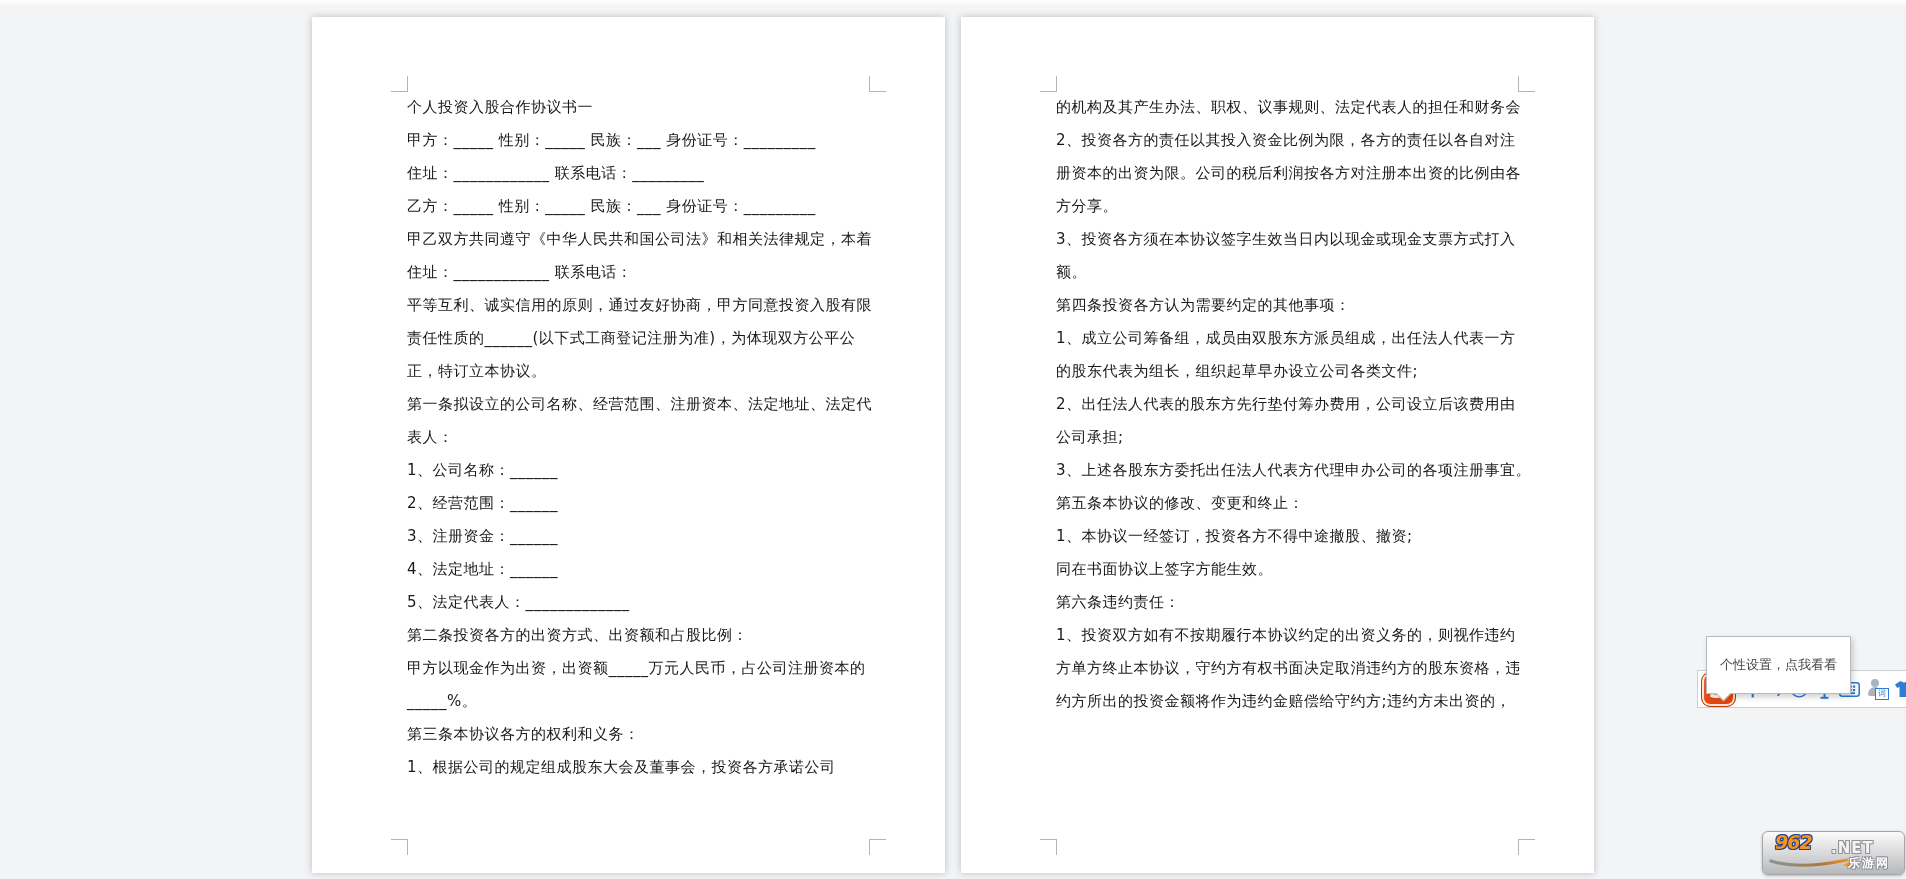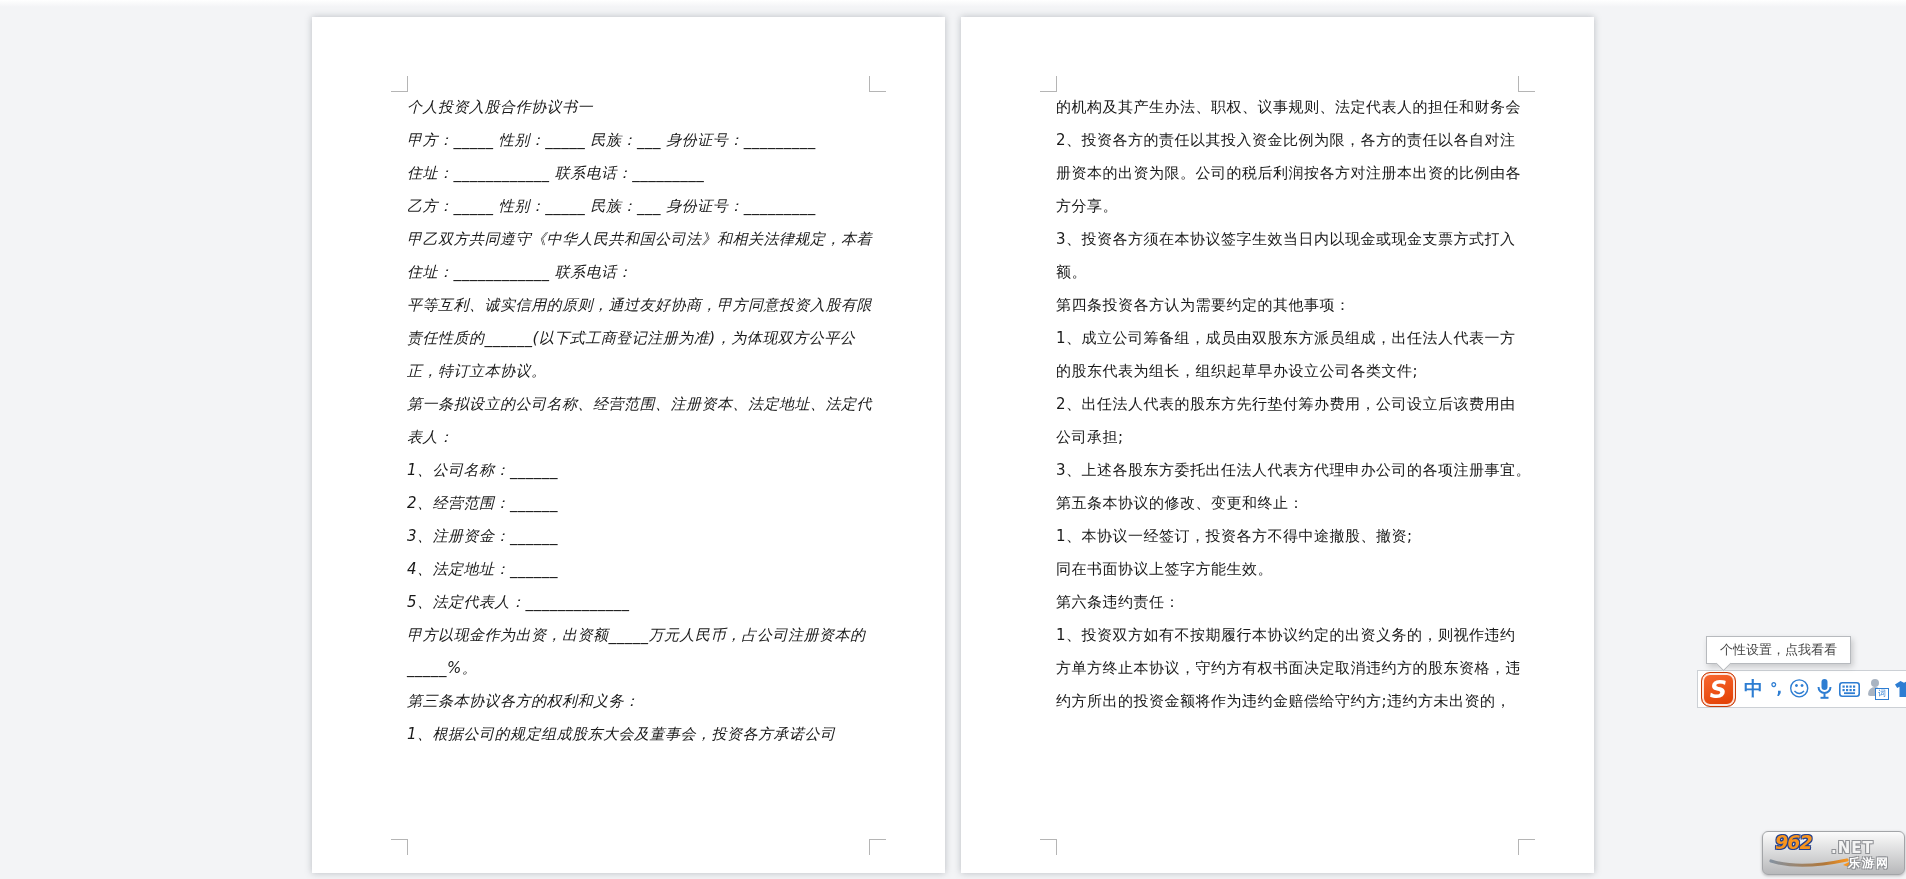--- a/index.html
+++ b/index.html
@@ -13,42 +13,42 @@
   #stage::before{
     content:"";position:absolute;left:0;top:0;right:0;height:7px;
     background:linear-gradient(#ffffff,#f3f4f6);pointer-events:none;z-index:5;
   }
 
   
   .page{
     position:absolute;top:17px;width:633px;height:856px;background:#ffffff;
     box-shadow:0 0 7px rgba(90,96,108,.38);
   }
-  .page.left{left:312px;font-style:italic;}
+  .page.left{left:312px;}
   .page.right{left:961px;}
   .text-block{
     position:absolute;left:95px;top:74px;width:462px;
     color:#191919;font-size:15px;
   }
   .line{
     height:33px;line-height:33px;white-space:nowrap;
     letter-spacing:.5px;
   }
   .mark{position:absolute;width:16px;height:15px;border:0 solid #b5b5b5;}
   .m-tl{left:79px;top:59px;border-right-width:1px;border-bottom-width:1px;}
   .m-tr{left:557px;top:59px;border-left-width:1px;border-bottom-width:1px;}
   .m-bl{left:79px;top:822px;border-right-width:1px;border-top-width:1px;}
   .m-br{left:557px;top:822px;border-left-width:1px;border-top-width:1px;}
 
   
   .ime-tooltip{
     position:absolute;left:1706px;top:636px;z-index:20;
     background:#ffffff;border:1px solid #b7babe;
     box-shadow:2px 3px 6px rgba(0,0,0,.18);
-    padding:4px 13px;font-size:13px;color:#454545;white-space:nowrap;
+    padding:19px 13px;font-size:13px;color:#454545;white-space:nowrap;
   }
   .ime-tooltip .tip-arrow{
     position:absolute;left:11px;bottom:-6px;width:10px;height:10px;
     background:#ffffff;transform:rotate(45deg);
     border-right:1px solid #b7babe;border-bottom:1px solid #b7babe;
   }
 
   
   .ime-bar{
     position:absolute;left:1697px;top:670px;width:209px;height:38px;z-index:15;
@@ -123,20 +123,21 @@
         <div class="line">平等互利、诚实信用的原则，通过友好协商，甲方同意投资入股有限</div>
         <div class="line">责任性质的______(以下式工商登记注册为准)，为体现双方公平公</div>
         <div class="line">正，特订立本协议。</div>
         <div class="line">第一条拟设立的公司名称、经营范围、注册资本、法定地址、法定代</div>
         <div class="line">表人：</div>
         <div class="line">1、公司名称：______</div>
         <div class="line">2、经营范围：______</div>
         <div class="line">3、注册资金：______</div>
         <div class="line">4、法定地址：______</div>
         <div class="line">5、法定代表人：_____________</div>
+        <div class="line">第二条投资各方的出资方式、出资额和占股比例：</div>
         <div class="line">甲方以现金作为出资，出资额_____万元人民币，占公司注册资本的</div>
         <div class="line">_____%。</div>
         <div class="line">第三条本协议各方的权利和义务：</div>
         <div class="line">1、根据公司的规定组成股东大会及董事会，投资各方承诺公司</div>
       </div>
   </div>
 
   <div class="page right">
     <div class="mark m-tl"></div>
     <div class="mark m-tr"></div>

